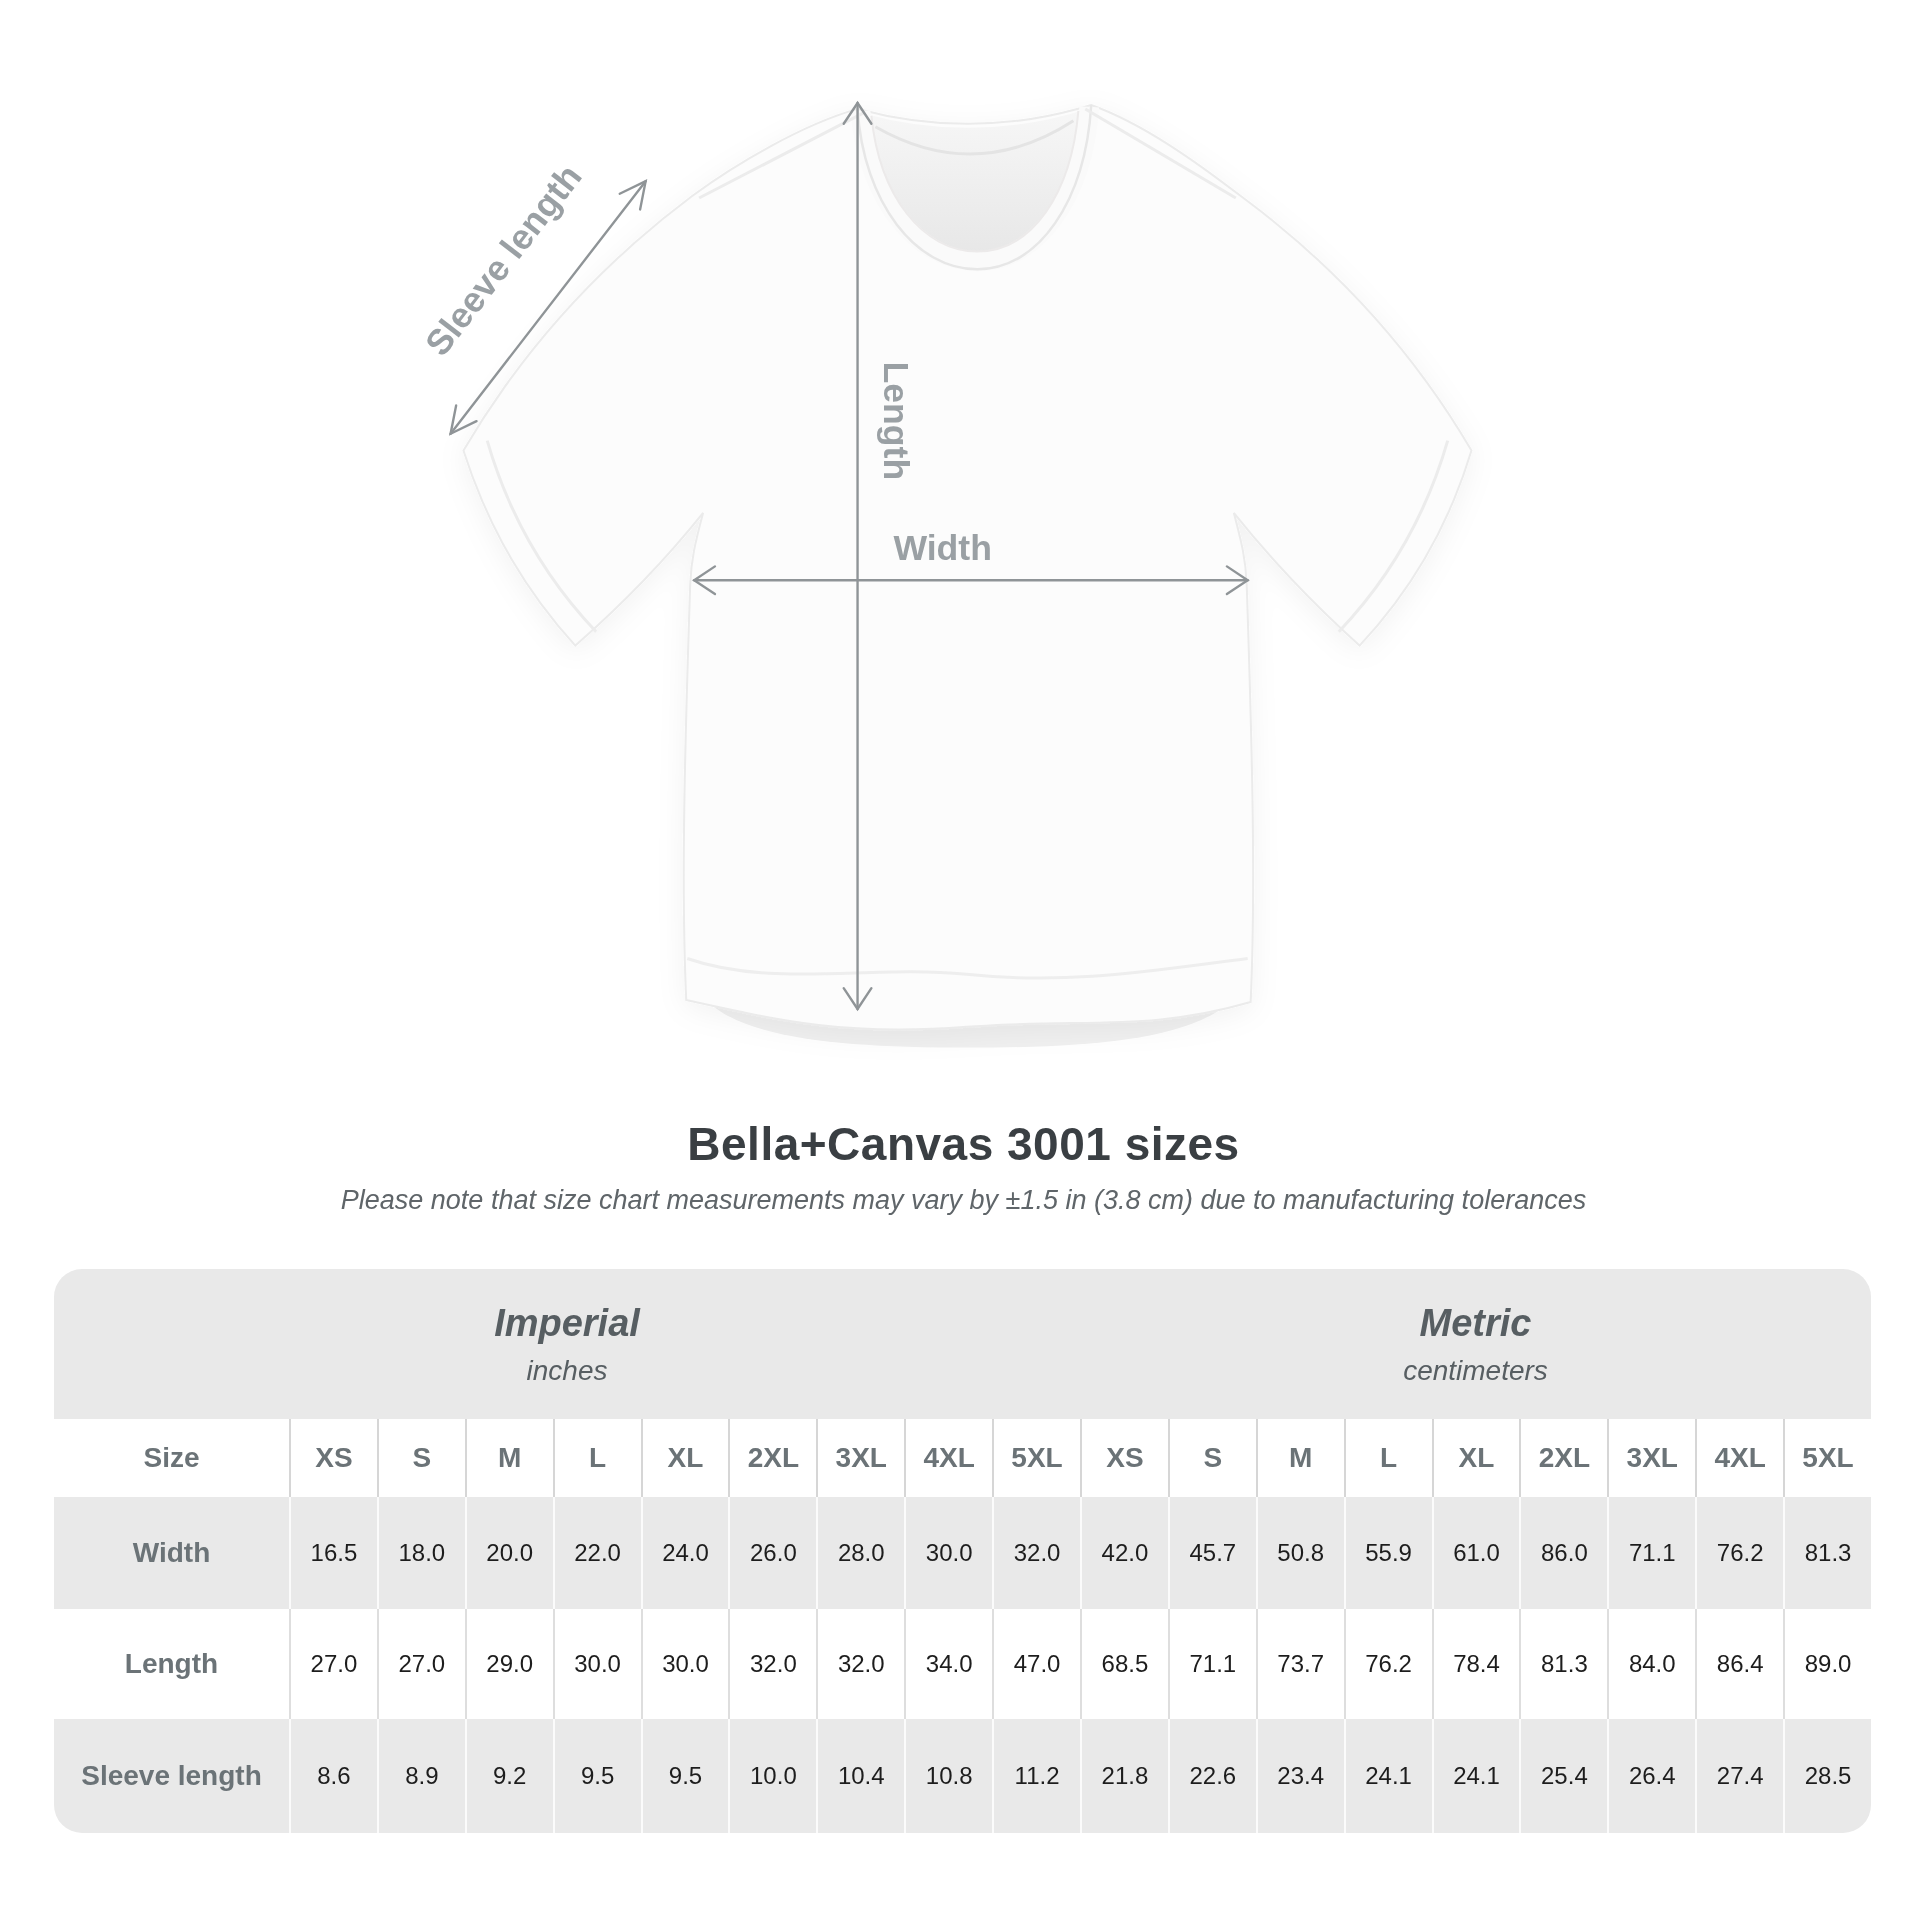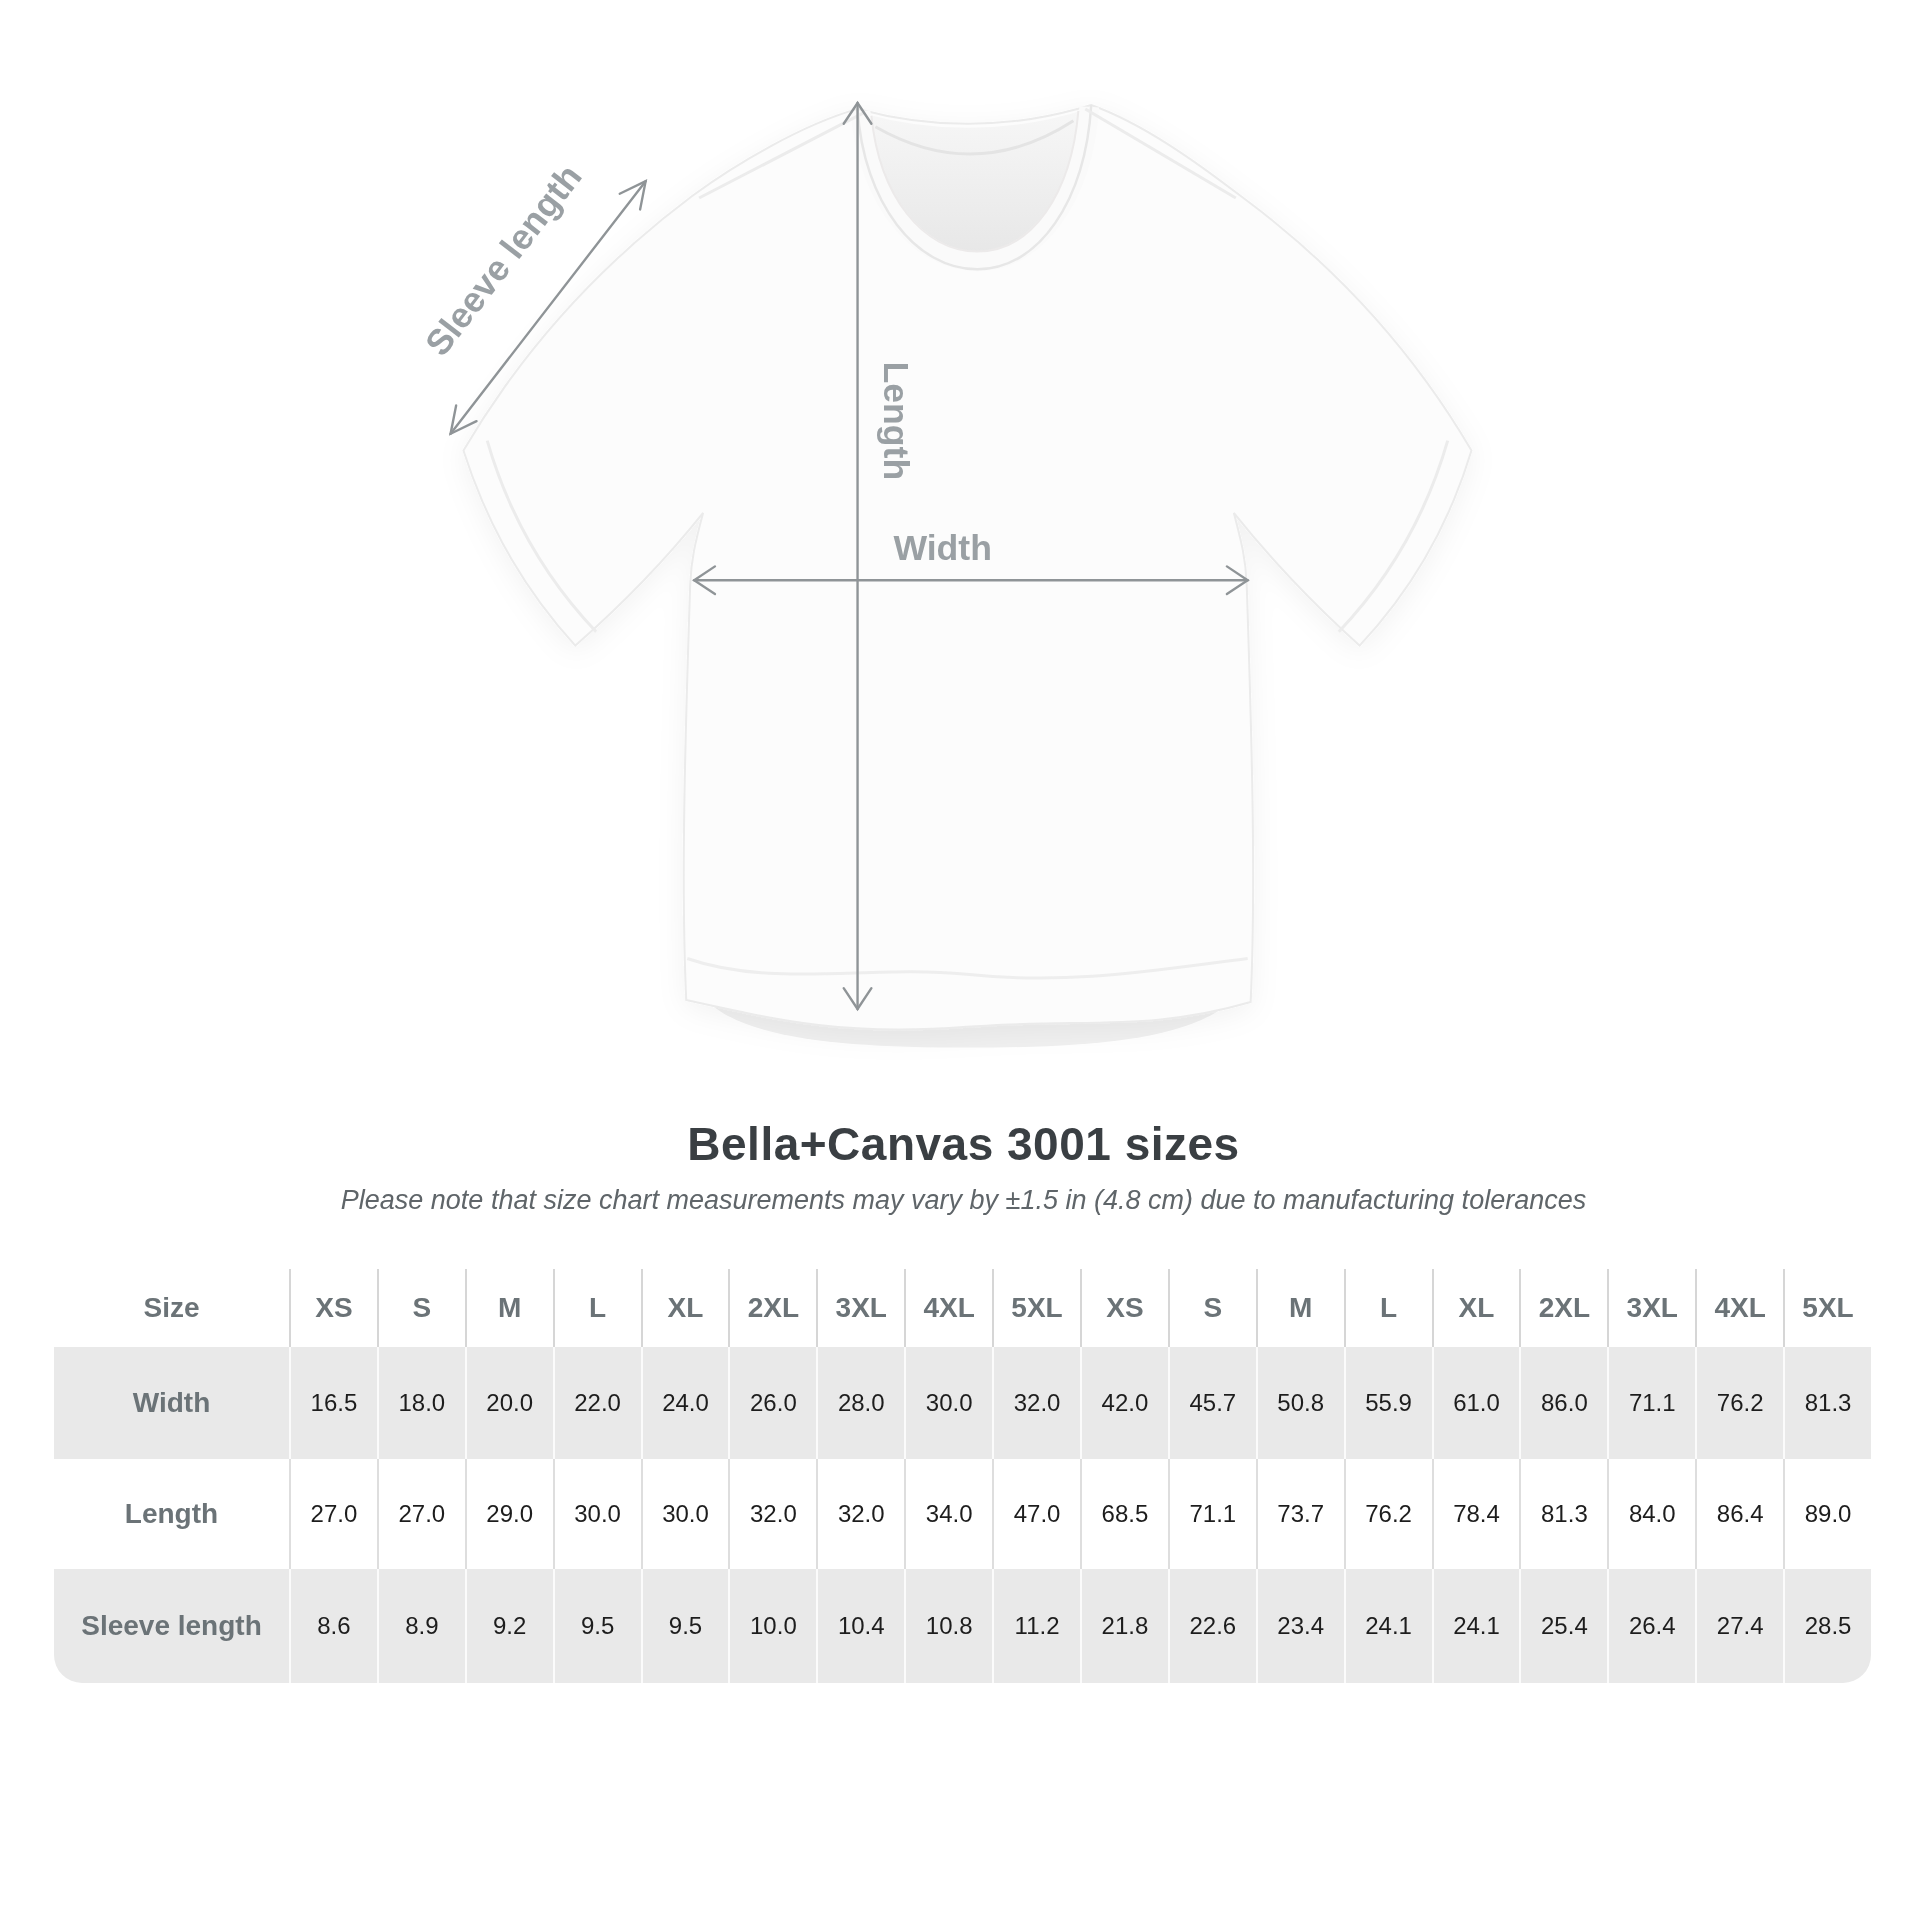--- a/index.html
+++ b/index.html
@@ -100,24 +100,34 @@
     <path d="M460.6,409.5 L455,438 L481.2,425.3"></path>
   </g>
 
   <text class="dim-label" text-anchor="middle" transform="translate(518,270) rotate(-52.3)">Sleeve length</text>
   <text class="dim-label" text-anchor="middle" transform="translate(893,425) rotate(90)">Length</text>
   <text class="dim-label" text-anchor="middle" x="952" y="566">Width</text>
 </svg>
 
 <div class="heading">
   <h1>Bella+Canvas 3001 sizes</h1>
-  <p>Please note that size chart measurements may vary by ±1.5 in (4.8 cm) due to manufacturing tolerances</p>
+  <p>Please note that size chart measurements may vary by ±1.5 in (3.8 cm) due to manufacturing tolerances</p>
 </div>
 
 <div class="size-table">
+  <div class="trow band-row">
+    <div class="band">
+      <div class="band-title">Imperial</div>
+      <div class="band-unit">inches</div>
+    </div>
+    <div class="band">
+      <div class="band-title">Metric</div>
+      <div class="band-unit">centimeters</div>
+    </div>
+  </div>
 
   <div class="trow cols head-row" id="head-row">
     <div class="cell size-head">Size</div>
 
   <div class="cell size-head">XS</div>
       <div class="cell size-head">S</div>
       <div class="cell size-head">M</div>
       <div class="cell size-head">L</div>
       <div class="cell size-head">XL</div>
       <div class="cell size-head">2XL</div>

